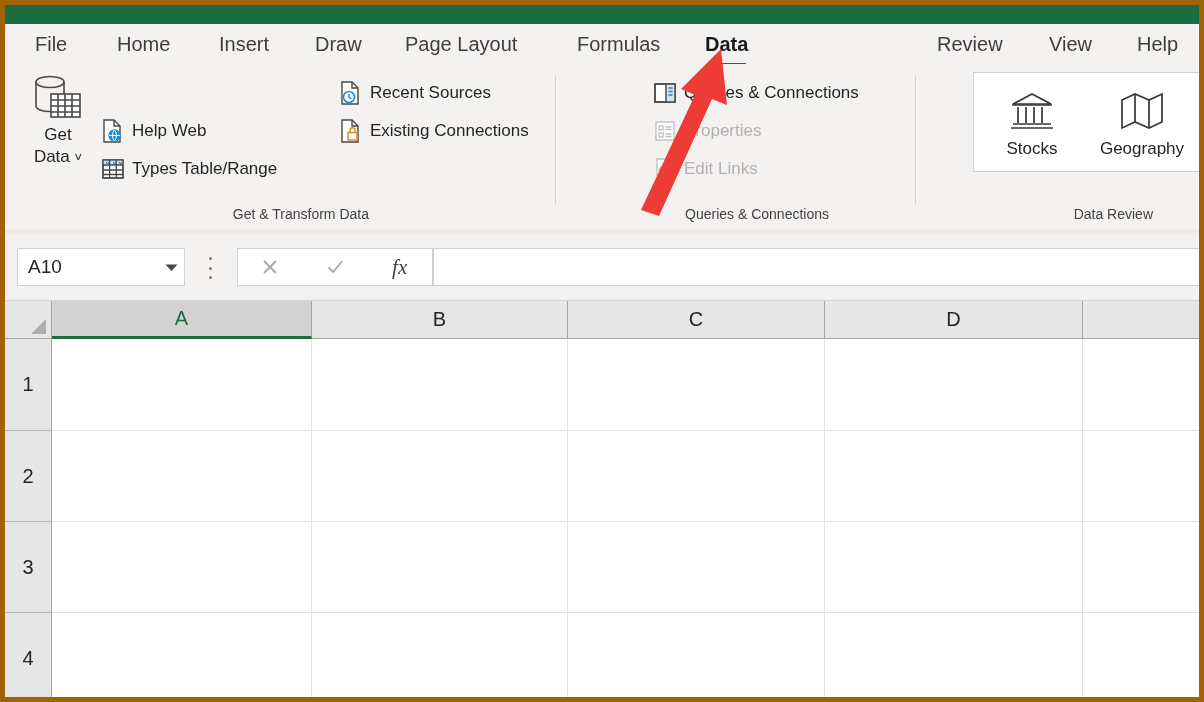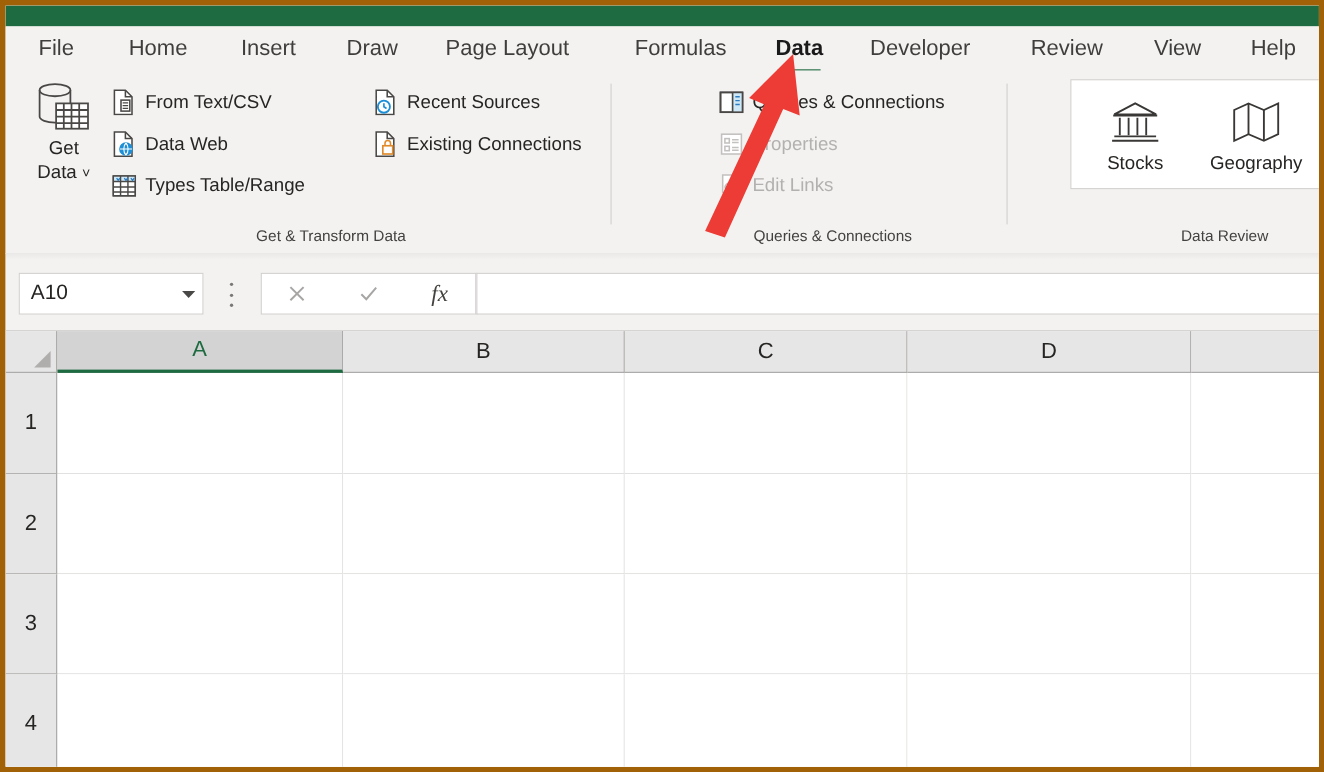--- a/index.html
+++ b/index.html
@@ -331,21 +331,20 @@
     <div class="tab" style="left:30px"><span>File</span></div>
     <div class="tab" style="left:112px"><span>Home</span></div>
     <div class="tab" style="left:214px"><span>Insert</span></div>
     <div class="tab" style="left:310px"><span>Draw</span></div>
     <div class="tab" style="left:400px"><span>Page Layout</span></div>
     <div class="tab" style="left:572px"><span>Formulas</span></div>
     <div class="tab active" style="left:700px">
       <span>Data</span>
       <span class="tab-underline"></span>
     </div>
-    <div class="tab" style="left:786px"><span>Developer</span></div>
     <div class="tab" style="left:932px"><span>Review</span></div>
     <div class="tab" style="left:1044px"><span>View</span></div>
     <div class="tab" style="left:1132px"><span>Help</span></div>
   </div>
 
   <div class="ribbon">
 
     <div class="group-sep" style="left:550px"></div>
     <div class="group-sep" style="left:910px"></div>
 
@@ -358,42 +357,31 @@
           <path d="M22 28 H51 M22 34 H51 M22 40 H51 M29 22 V45 M36 22 V45 M43 22 V45"></path>
         </svg>
       </div>
       <div class="lbl">Get</div>
       <div class="lbl">
         <span>Data</span>
         <span style="font-size:13px">˅</span>
       </div>
     </div>
 
-    <div class="smallcmd" style="left:96px; top:14px">
-      <span class="ico">
-        <svg width="22" height="24" viewBox="0 0 22 24" fill="none" stroke="#4a4846" stroke-width="1.4">
-          <path d="M2 1 H12 L18 7 V23 H2 Z" fill="#fff"></path>
-            <path d="M12 1 V7 H18"></path>
-          <rect x="8" y="10" width="8" height="10" fill="#fff"></rect>
-          <path d="M9.5 12.5h5M9.5 15h5M9.5 17.5h5" stroke-width="1.1"></path>
-        </svg>
-      </span>
-      <span class="lbl">From Text/CSV</span>
-    </div>
 
     <div class="smallcmd" style="left:96px; top:52px">
       <span class="ico">
         <svg width="22" height="24" viewBox="0 0 22 24" fill="none" stroke="#4a4846" stroke-width="1.4">
           <path d="M2 1 H12 L18 7 V23 H2 Z" fill="#fff"></path>
             <path d="M12 1 V7 H18"></path>
           <circle cx="12.5" cy="16.5" r="5.5" fill="#1e8fd6" stroke="#1e8fd6"></circle>
           <path d="M7 16.5h11M12.5 11c2.6 2.6 2.6 8.4 0 11M12.5 11c-2.6 2.6-2.6 8.4 0 11" stroke="#fff" stroke-width="1"></path>
         </svg>
       </span>
-      <span class="lbl">Data Web</span>
+      <span class="lbl">Help Web</span>
     </div>
 
     <div class="smallcmd" style="left:96px; top:90px">
       <span class="ico">
         <svg width="24" height="22" viewBox="0 0 24 22" fill="none" stroke="#4a4846" stroke-width="1.3">
           <rect x="2" y="2" width="20" height="18" fill="#fff"></rect>
           <rect x="2" y="2" width="20" height="5" fill="#cfe8f7" stroke="none"></rect>
           <path d="M2 7 H22 M2 12 H22 M2 16.5 H22 M8.6 2 V20 M15.3 2 V20"></path>
           <rect x="2" y="2" width="20" height="18"></rect>
           <path d="M5 4 l1.5 2 L8 4 M12 4 l1.5 2 L15 4 M18 4 l1.5 2 L21 4" stroke="#2b7cc0" stroke-width="1.2"></path>

